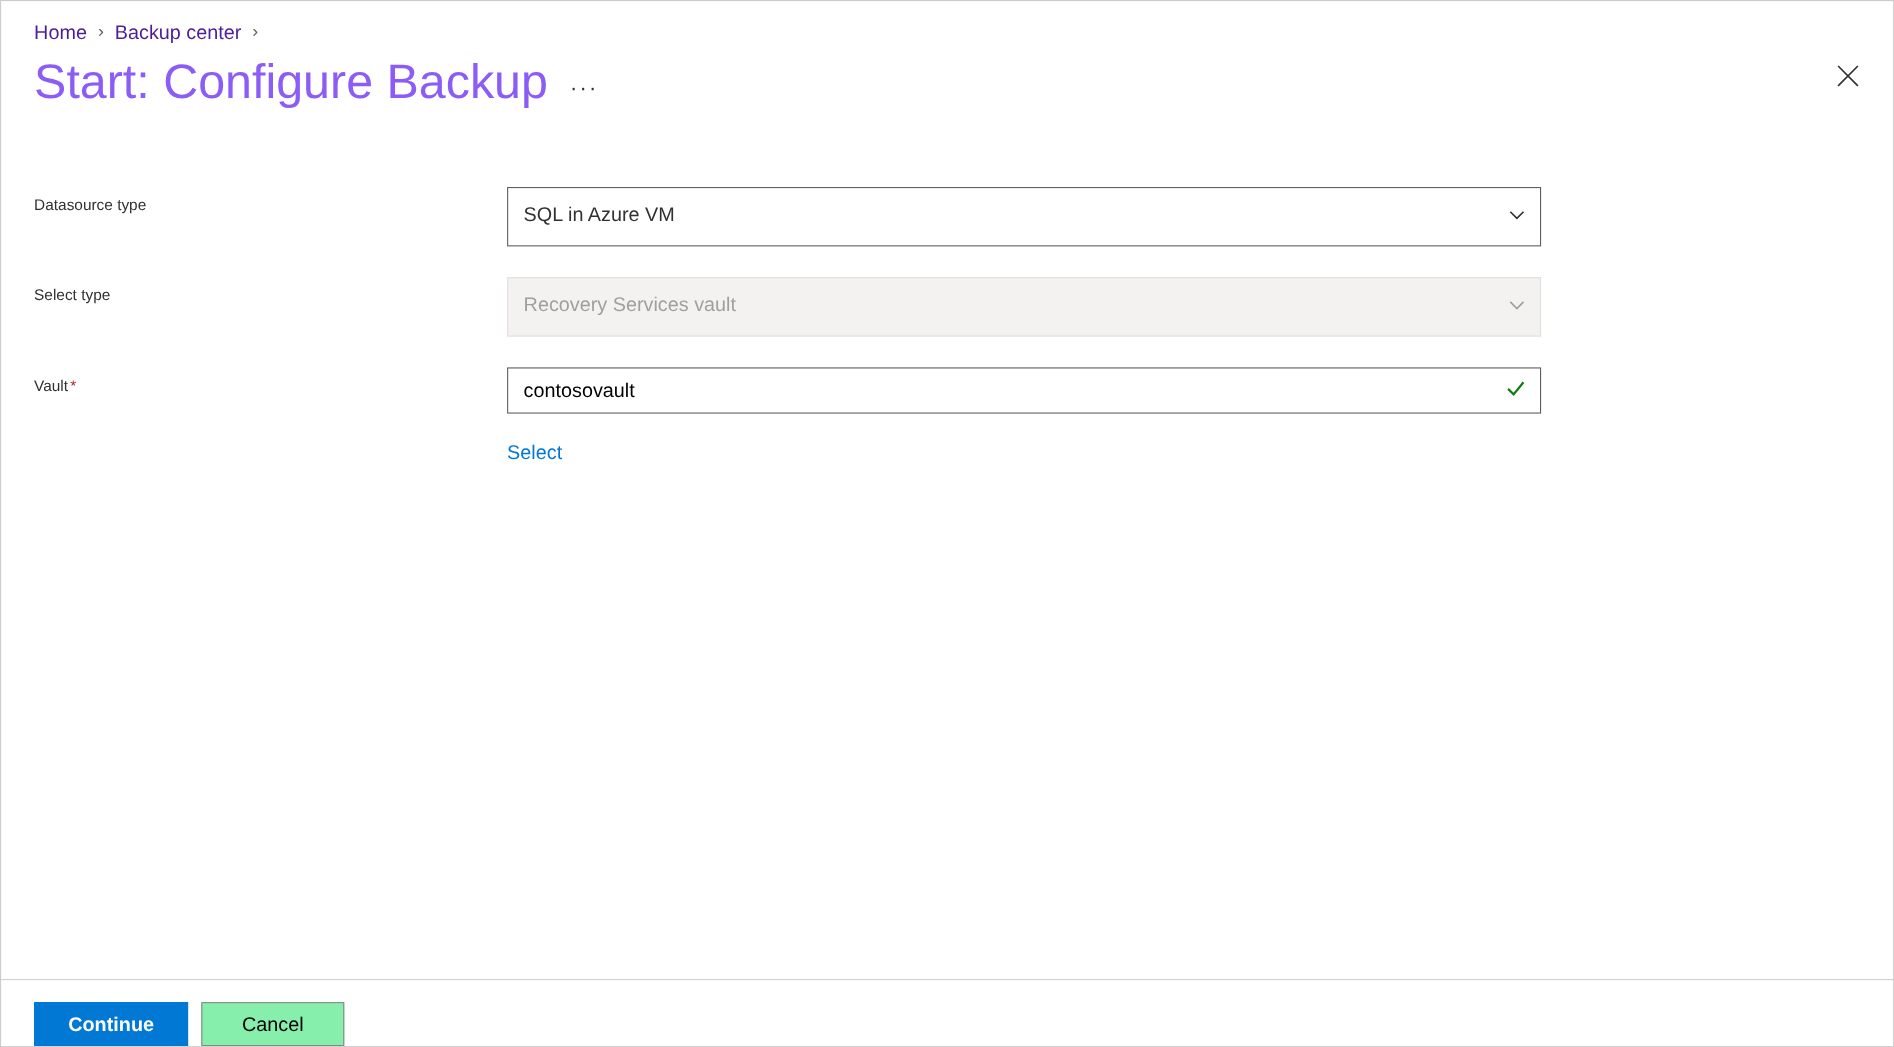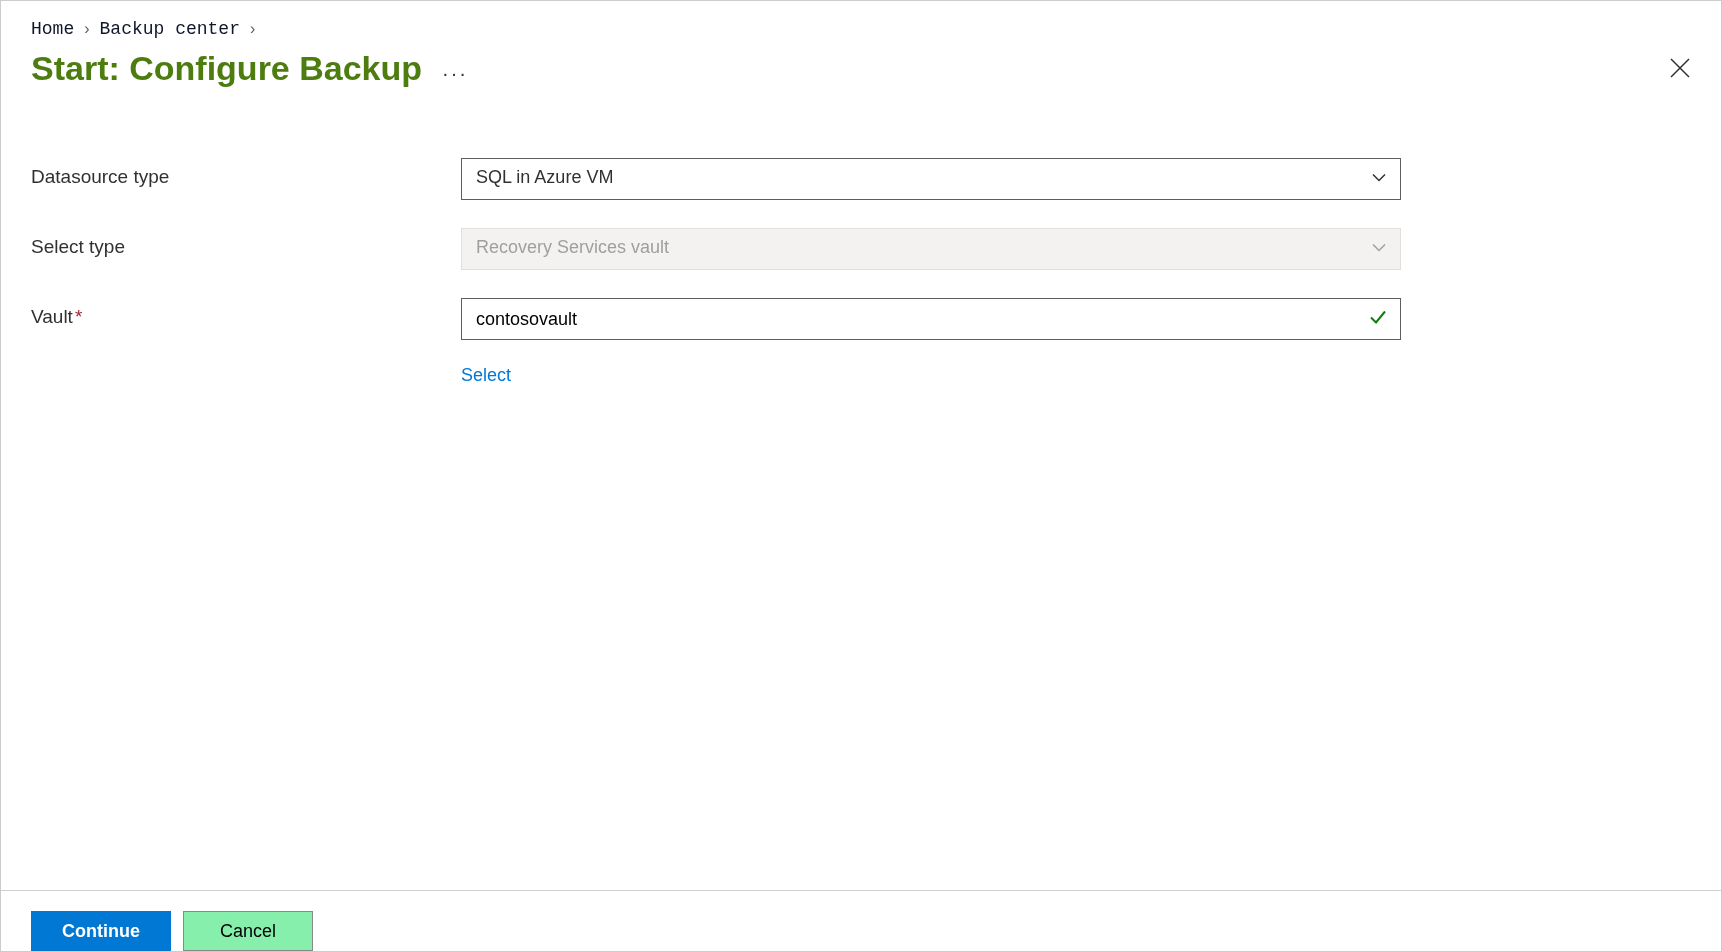--- a/index.html
+++ b/index.html
@@ -19,39 +19,38 @@
       overflow: hidden;
     }
     .breadcrumb {
       display: flex;
       align-items: center;
       gap: 10px;
       padding: 18px 30px 10px 30px;
       font-size: 18px;
     }
     .breadcrumb a {
-      color: #0f172a;
+      color: #4c1d95;
       text-decoration: none;
       cursor: pointer;
-      font-family: Liberation Mono, monospace;
     }
     .breadcrumb .sep {
       color: #605e5c;
       font-size: 16px;
     }
     .header-row {
       display: flex;
       align-items: center;
       padding: 0 30px;
       position: relative;
     }
     .page-title {
-      font-size: 34px;
-      font-weight: 700;
-      color: #4d7c0f;
+      font-size: 44px;
+      font-weight: 400;
+      color: #8b5cf6;
       margin-right: 20px;
     }
     .more-dots {
       font-size: 20px;
       color: #323130;
       letter-spacing: 2px;
       cursor: pointer;
       padding-top: 10px;
     }
     .close-btn {
@@ -68,41 +67,41 @@
       padding: 70px 30px 0 30px;
     }
     .form-row {
       display: flex;
       align-items: flex-start;
       margin-bottom: 28px;
     }
     .form-label {
       width: 430px;
       flex-shrink: 0;
-      font-size: 19px;
+      font-size: 14px;
       color: #323130;
       padding-top: 8px;
     }
     .required-star {
       color: #a4262c;
       margin-left: 2px;
     }
     .form-control-wrap {
       flex: 1;
       max-width: 940px;
       display: flex;
       flex-direction: column;
     }
     .select-wrap, .input-wrap {
       position: relative;
       width: 100%;
     }
     .select {
       width: 100%;
-      height: 42px;
+      height: 54px;
       border: 1px solid #605e5c;
       background: #fff;
       font-size: 18px;
       padding: 0 40px 4px 14px;
       display: flex;
       align-items: center;
       cursor: pointer;
     }
     .select.disabled {
       background: #f3f2f1;

